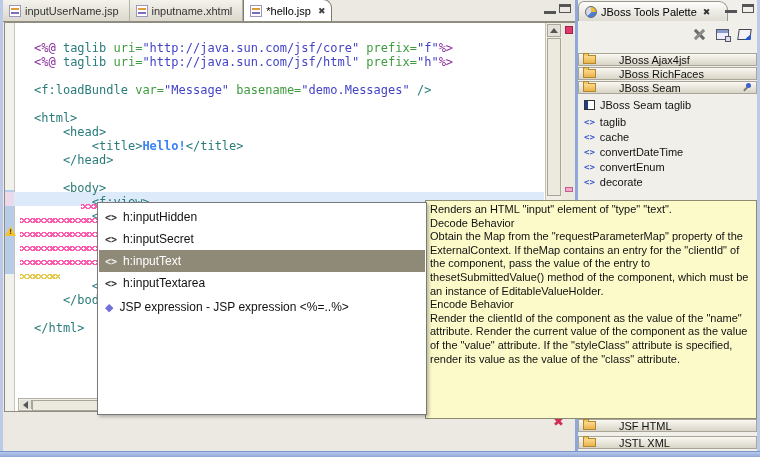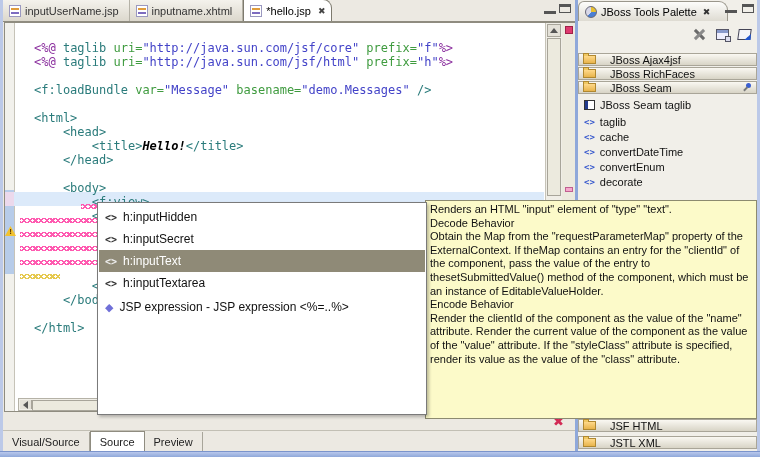--- a/index.html
+++ b/index.html
@@ -29,21 +29,21 @@
   
   #editor-frame{left:4px;top:22px;width:572px;height:390px;background:#fff;border:1px solid #8f8c80;box-sizing:border-box;}
   #ruler{left:0;top:0;width:9px;height:388px;background:#f2f1ec;border-right:1px solid #c6c3b8;}
   #ruler-band{left:0;top:167px;width:9px;height:84px;background:#b7cce9;}
   #ruler-linemark{left:0;top:169px;width:9px;height:14px;background:#ecd9ec;}
   .icn-warn{left:0;top:203px;width:11px;height:10px;background:#f2c230;clip-path:polygon(50% 0,100% 100%,0 100%);text-align:center;font-size:8px;font-weight:bold;color:#5a3c00;line-height:12px;}
   #current-line{left:9px;top:169px;width:530px;height:14px;background:#dceafa;}
   #code-pre{left:9px;top:0;padding:2px 0 0 4px;margin:16px;font-family:"DejaVu Sans Mono","Liberation Mono",monospace;font-size:12px;}
   .code-line{height:14px;line-height:14px;white-space:pre;}
   .tok-dir{color:#8b2f9e;} .tok-tag{color:#2a7b7b;} .tok-attr{color:#3f9b3f;}
-  .tok-str{color:#4343c8;} .tok-bold{color:#000000;font-weight:bold;font-style:italic;}
+  .tok-str{color:#4343c8;} .tok-bold{color:#3b82f6;font-weight:bold;}
   .squiggle{height:5px;background-image:repeating-linear-gradient(135deg,currentColor 0 1.5px,transparent 1.5px 4px),repeating-linear-gradient(45deg,currentColor 0 1.5px,transparent 1.5px 4px);}
   .sq-pink{color:#ff5ab0;} .sq-yellow{color:#e6c94f;}
 
   
   #vscroll{left:540px;top:0;width:17px;height:374px;background:#f0eee7;border-left:1px solid #c6c3b8;box-sizing:border-box;}
   .sb-btn{position:absolute;left:1px;width:14px;height:13px;background:#e4e1d8;border:1px solid #a8a59a;box-sizing:border-box;display:flex;align-items:center;justify-content:center;cursor:pointer;}
   .tri-up{width:0;height:0;border-left:4px solid transparent;border-right:4px solid transparent;border-bottom:5px solid #555;}
   .tri-down{width:0;height:0;border-left:4px solid transparent;border-right:4px solid transparent;border-top:5px solid #555;}
   .tri-left{width:0;height:0;border-top:4px solid transparent;border-bottom:4px solid transparent;border-right:5px solid #555;}
   #vthumb{left:1px;top:15px;width:14px;height:158px;background:#eceade;border:1px solid #a8a59a;box-sizing:border-box;cursor:grab;}
@@ -84,21 +84,21 @@
   #pal-toolbar{position:absolute;right:6px;top:27px;display:flex;gap:9px;align-items:center;}
   .icn-tools{position:relative;width:15px;height:14px;cursor:pointer;}
   .icn-tools i{position:absolute;left:1px;top:6px;width:13px;height:3px;background:#6a6a6a;}
   .icn-tools i.a{transform:rotate(45deg);} .icn-tools i.b{transform:rotate(-45deg);background:#8a8a8a;}
   .icn-box{position:relative;width:13px;height:11px;border:1px solid #556;background:#eef;box-sizing:border-box;cursor:pointer;}
   .icn-box i{position:absolute;left:0;top:0;right:0;height:3px;background:#8899cc;}
   .icn-box u{position:absolute;right:-3px;bottom:-3px;width:6px;height:6px;background:#dde;border:1px solid #556;box-sizing:border-box;}
   .icn-book{position:relative;width:13px;height:11px;background:#f4f4f8;border:1px solid #445;transform:skewX(-8deg);box-sizing:border-box;cursor:pointer;}
   .icn-book u{position:absolute;right:-4px;bottom:-4px;width:0;height:0;border-left:6px solid transparent;border-top:6px solid transparent;border-right:6px solid #2255cc;border-bottom:6px solid #2255cc;transform:scale(.5);}
   .pal-cat{position:absolute;left:0;width:179px;height:13px;background:linear-gradient(#faf8f2,#d8d4c6);
-    border:1px solid #a9a598;box-sizing:border-box;display:flex;align-items:center;gap:14px;padding:0 4px;cursor:pointer;}
+    border:1px solid #a9a598;box-sizing:border-box;display:flex;align-items:center;gap:23px;padding:0 4px;cursor:pointer;}
   .pal-cat .lbl,.pal-item .lbl{font-size:11px;color:#111;white-space:nowrap;}
   .icn-folder{position:relative;width:13px;height:9px;background:linear-gradient(#ffd98a,#e8b44c);border:1px solid #b08830;box-sizing:border-box;flex:0 0 auto;}
   .icn-folder:before{content:"";position:absolute;left:-1px;top:-3px;width:6px;height:3px;background:#f0c862;border:1px solid #b08830;border-bottom:none;box-sizing:border-box;}
   .icn-pin{position:relative;width:9px;height:9px;flex:0 0 auto;margin-left:auto;}
   .icn-pin:before{content:"";position:absolute;left:3px;top:0;width:5px;height:5px;background:#3a5fd0;border-radius:50%;}
   .icn-pin:after{content:"";position:absolute;left:0;top:5px;width:5px;height:1.5px;background:#777;transform:rotate(-45deg);}
   .pal-item{position:absolute;left:0;width:179px;height:15px;display:flex;align-items:center;gap:5px;padding:0 4px 0 6px;box-sizing:border-box;cursor:pointer;}
   .icn-tagbook{position:relative;width:11px;height:10px;background:#fff;border:1px solid #333;box-sizing:border-box;flex:0 0 auto;}
   .icn-tagbook:before{content:"";position:absolute;left:0;top:0;bottom:0;width:3px;background:#223a8c;}
   .pal-tag{font-family:"DejaVu Sans Mono",monospace;font-size:9px;font-weight:bold;color:#3355cc;flex:0 0 auto;}
@@ -170,31 +170,20 @@
     <div class="abs" id="hscroll">
       <div class="abs" id="hleft">
           <span class="tri-left"></span>
         </div>
       <div class="abs" id="hthumb"></div>
     </div>
   </div>
 
   <div class="abs" id="error-x">✖</div>
 
-  <div class="abs" id="bottom-tabs">
-    <div class="btab">
-        <span>Visual/Source</span>
-      </div>
-    <div class="btab active">
-        <span>Source</span>
-      </div>
-    <div class="btab">
-        <span>Preview</span>
-      </div>
-  </div>
 
   <div class="abs" id="popup">
     <div class="pop-row" style="top:3px;">
       <span class="pop-tag">&lt;&gt;</span>
       <span>h:inputHidden</span>
       </div>
     <div class="pop-row" style="top:25px;">
       <span class="pop-tag">&lt;&gt;</span>
       <span>h:inputSecret</span>
       </div>

